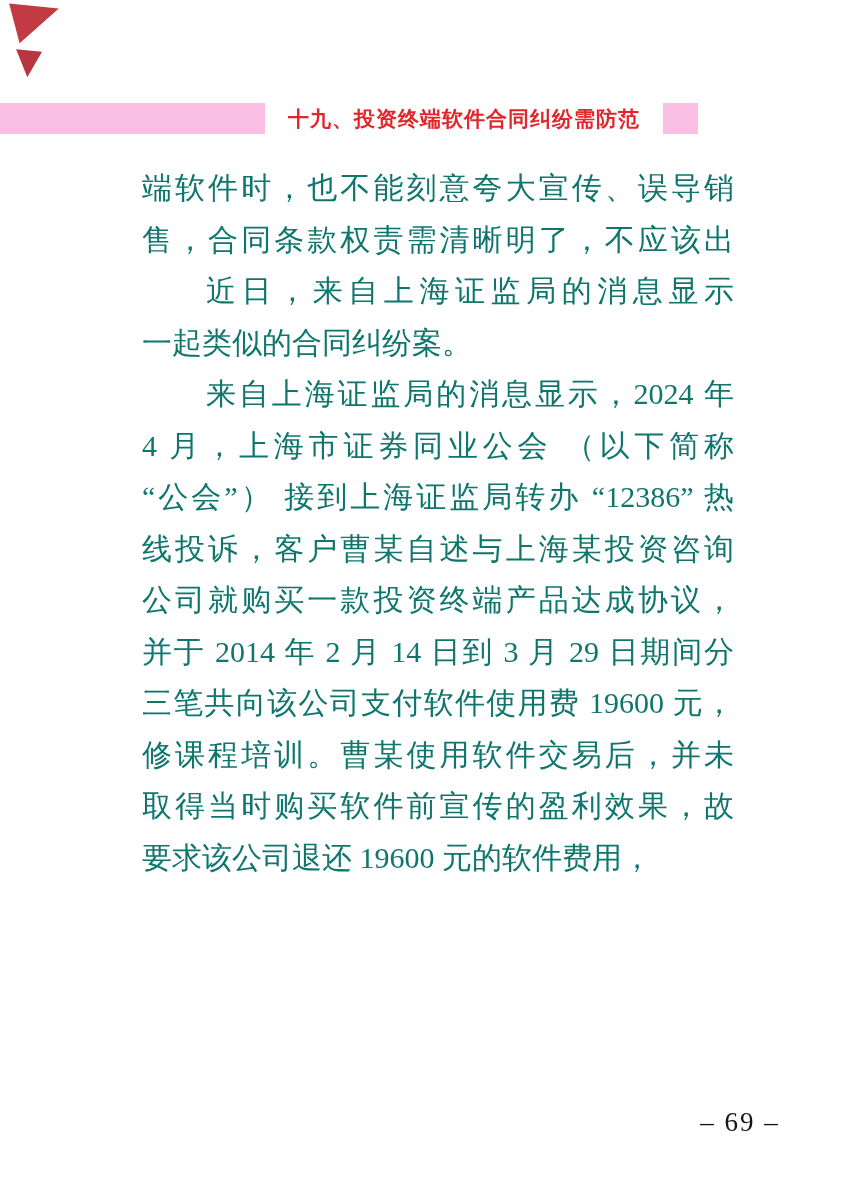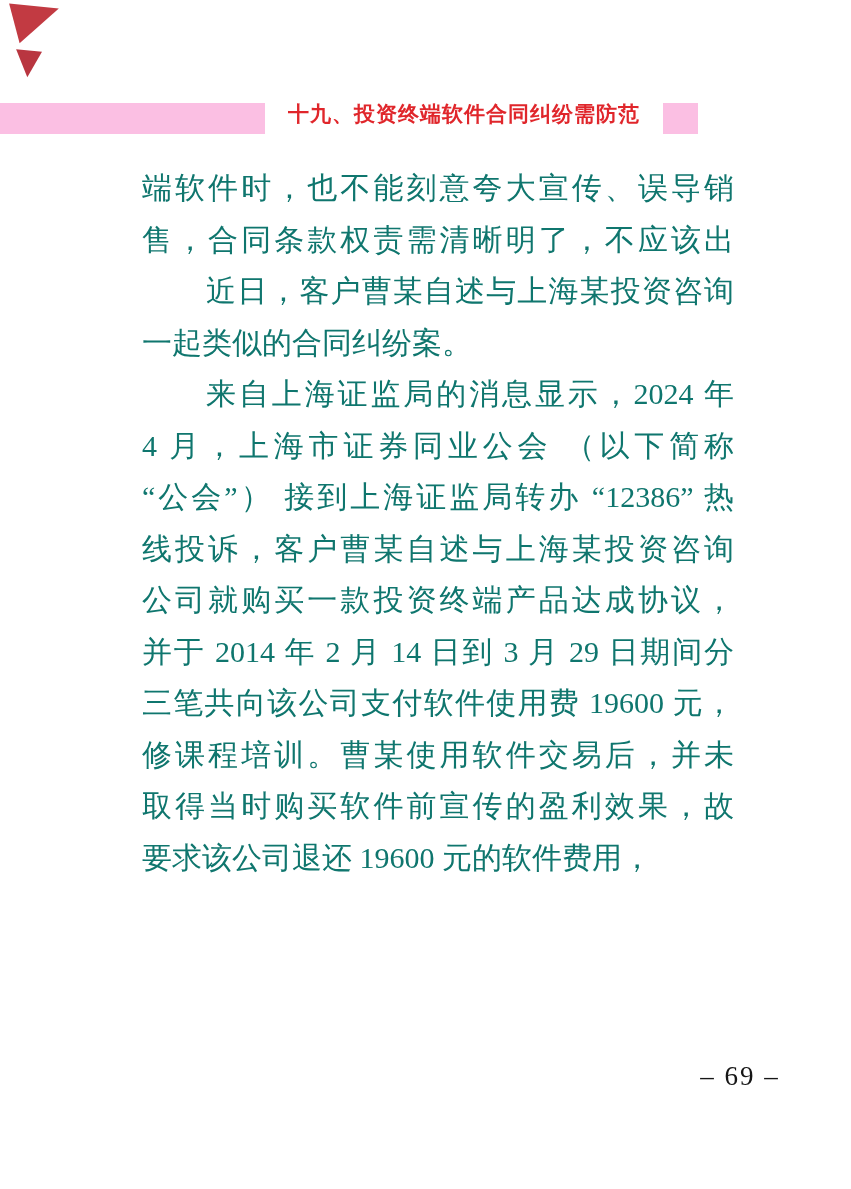--- a/index.html
+++ b/index.html
@@ -19,21 +19,21 @@
   .tri-small { clip-path: polygon(23% 58%, 60% 61%, 39% 91%); background: #b93640; }
 
   
   .header { position: absolute; left: 0; top: 103px; width: 851px; height: 31px; }
   .band { position: absolute; top: 0; height: 31px; background: #fbbfe3; }
   .band-left { left: 0; width: 265px; }
   .band-right { left: 612px; width: 86px; }
   .title-box {
     position: absolute; left: 265px; top: -3px; width: 398px; height: 37px;
     background: #ffffff;
-    display: flex; align-items: flex-start; justify-content: center;
+    display: flex; align-items: center; justify-content: center;
   }
   .title-box span {
     color: #e0262b; font-weight: bold; font-size: 21px;
     letter-spacing: 1px; white-space: nowrap;
     font-family: "Liberation Sans", "DejaVu Sans", sans-serif;
   }
 
   
   .bodytext {
     position: absolute; left: 142px; top: 162px; width: 592px;
@@ -43,21 +43,21 @@
     height: 51.5px; line-height: 51.5px;
     text-align: justify; text-align-last: justify;
     text-justify: inter-ideograph;
     white-space: normal; word-break: keep-all;
   }
   .line.para-end { text-align-last: left; }
   .line.indent { text-indent: 64px; }
 
   
   .footer {
-    position: absolute; left: 660px; top: 1056px; width: 160px; height: 40px;
+    position: absolute; left: 660px; top: 1102px; width: 160px; height: 40px;
     text-align: center; font-size: 27px; color: #161616; line-height: 40px;
     letter-spacing: 2px;
   }
 </style>
 </head>
 <body>
 
 <div class="page">
 
   <div class="corner">
@@ -69,21 +69,21 @@
     <div class="band band-left"></div>
     <div class="band band-right"></div>
     <div class="title-box">
       <span>十九、投资终端软件合同纠纷需防范</span>
     </div>
   </div>
 
   <div class="bodytext">
     <div class="line">端软件时，也不能刻意夸大宣传、误导销</div>
     <div class="line">售，合同条款权责需清晰明了，不应该出</div>
-    <div class="line indent">近日，客户曹某自述与上海某投资咨询</div>
+    <div class="line indent">近日，来自上海证监局的消息显示</div>
     <div class="line para-end">一起类似的合同纠纷案。</div>
     <div class="line indent">来自上海证监局的消息显示，2024 年</div>
     <div class="line">4 月，上海市证券同业公会 （以下简称</div>
     <div class="line">“公会”） 接到上海证监局转办 “12386” 热</div>
     <div class="line">线投诉，客户曹某自述与上海某投资咨询</div>
     <div class="line">公司就购买一款投资终端产品达成协议，</div>
     <div class="line">并于 2014 年 2 月 14 日到 3 月 29 日期间分</div>
     <div class="line">三笔共向该公司支付软件使用费 19600 元，</div>
     <div class="line">修课程培训。曹某使用软件交易后，并未</div>
     <div class="line">取得当时购买软件前宣传的盈利效果，故</div>

